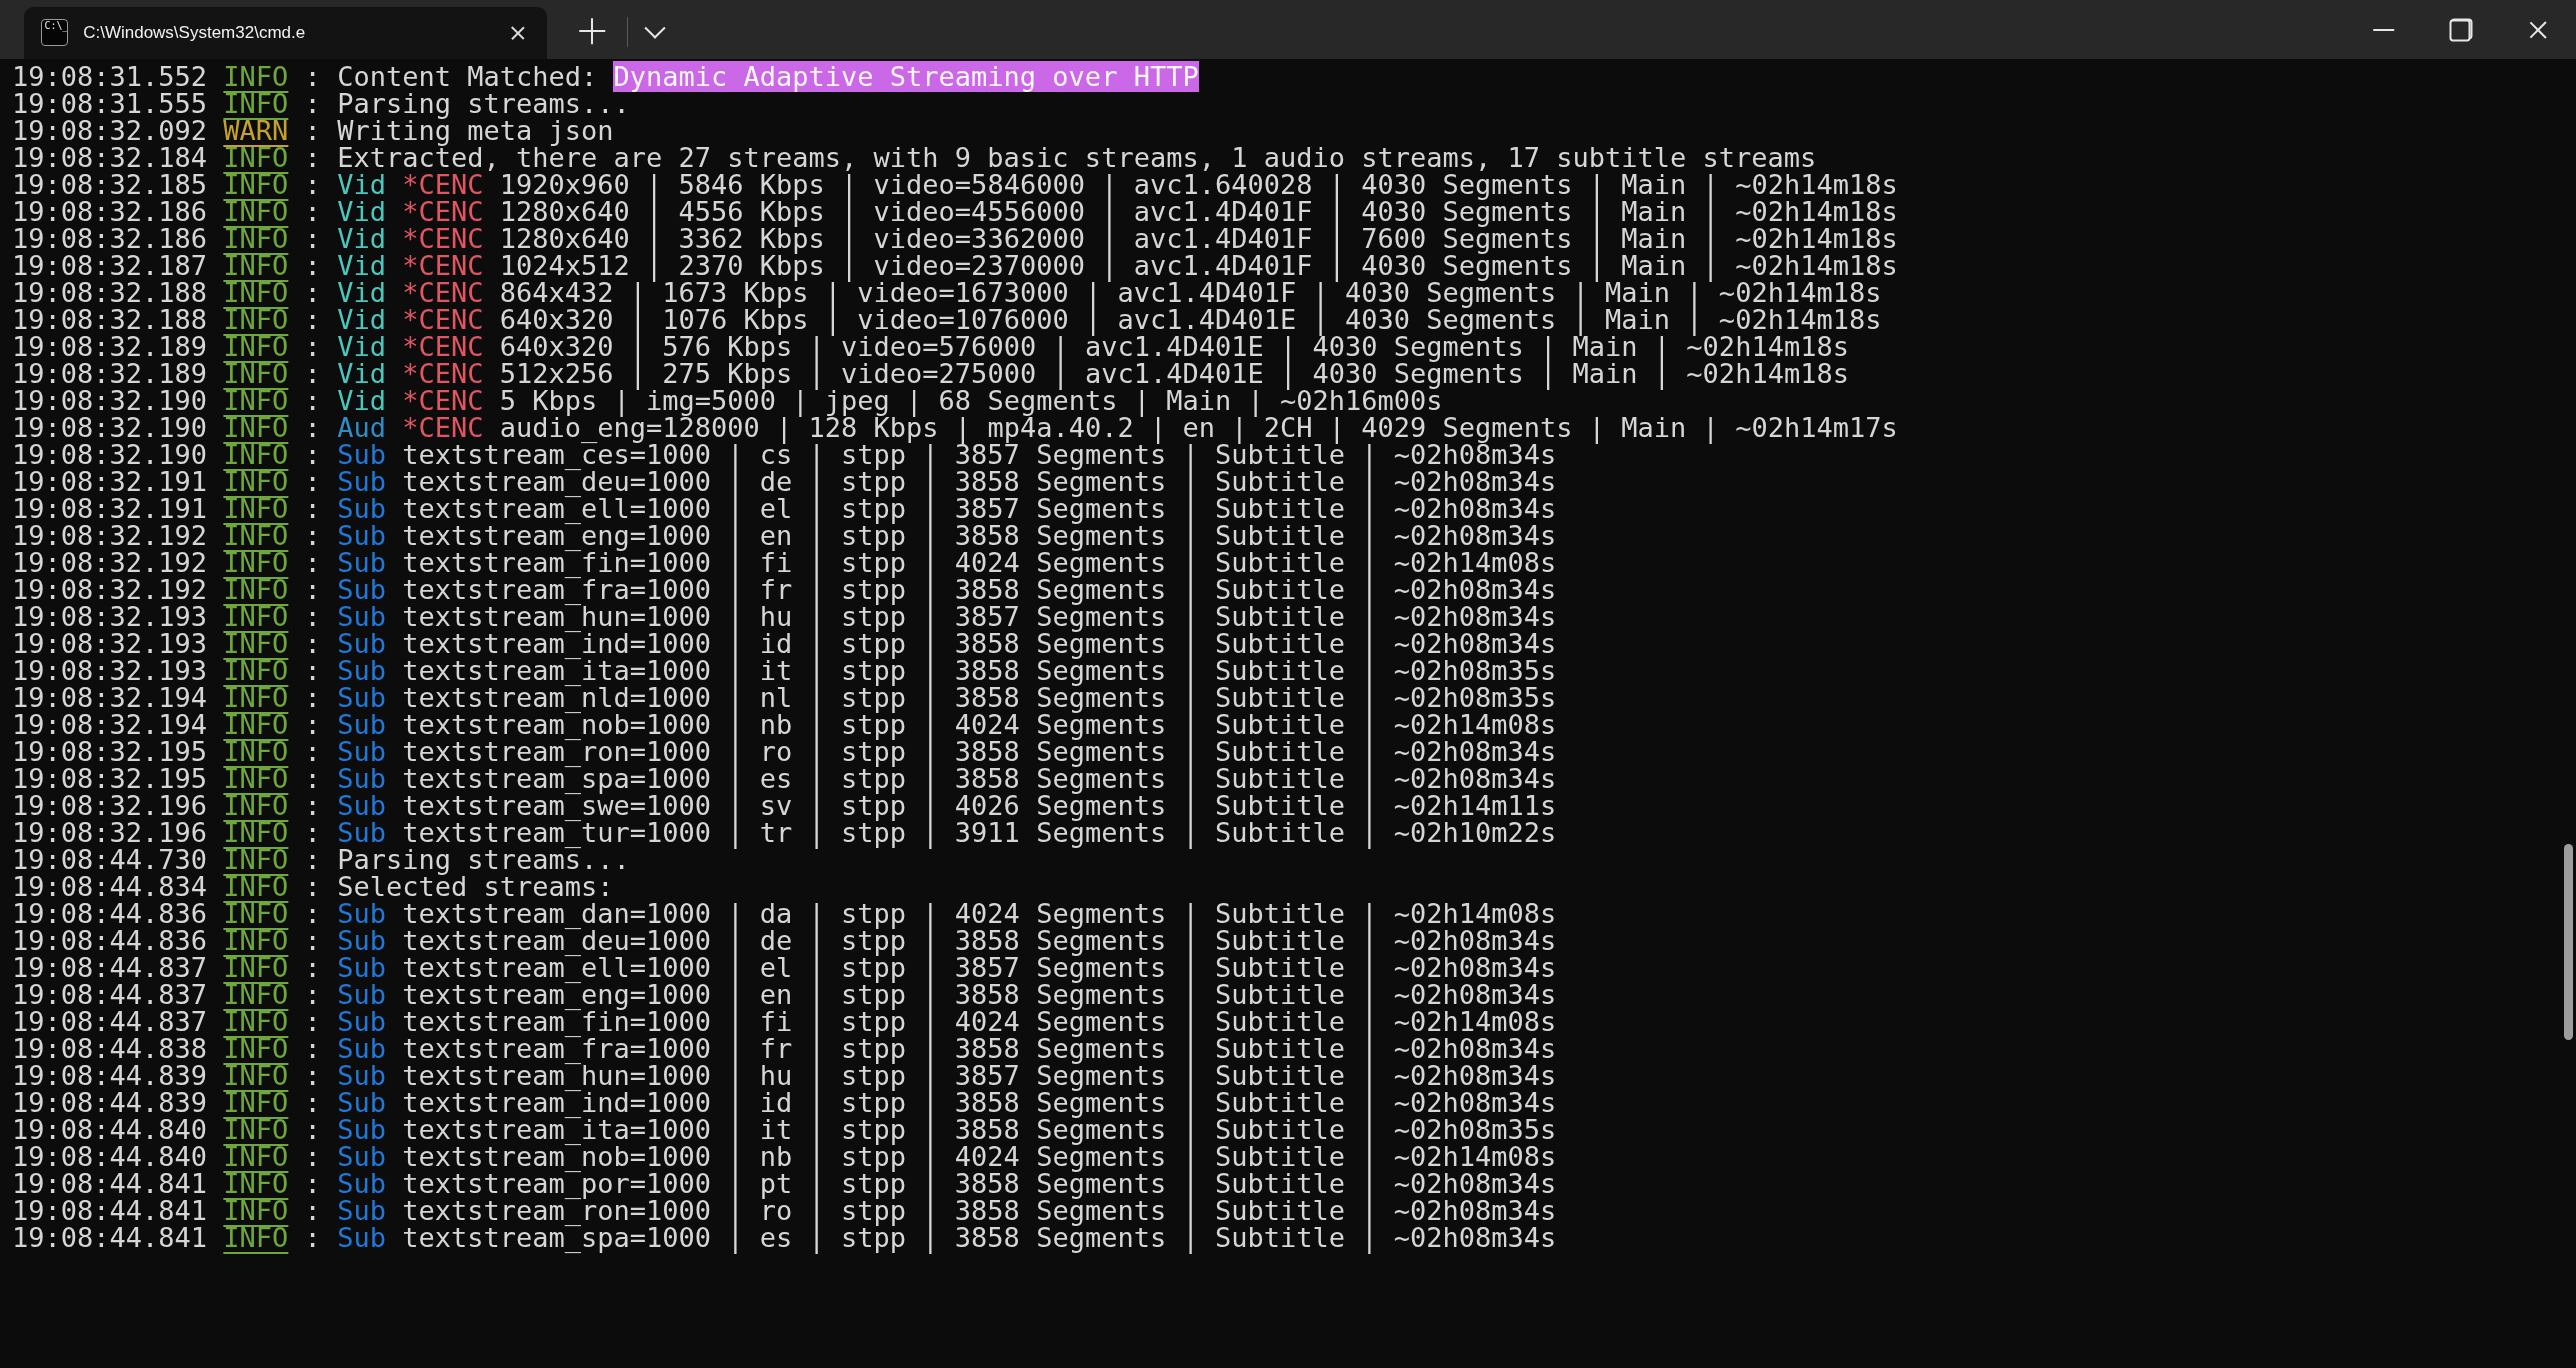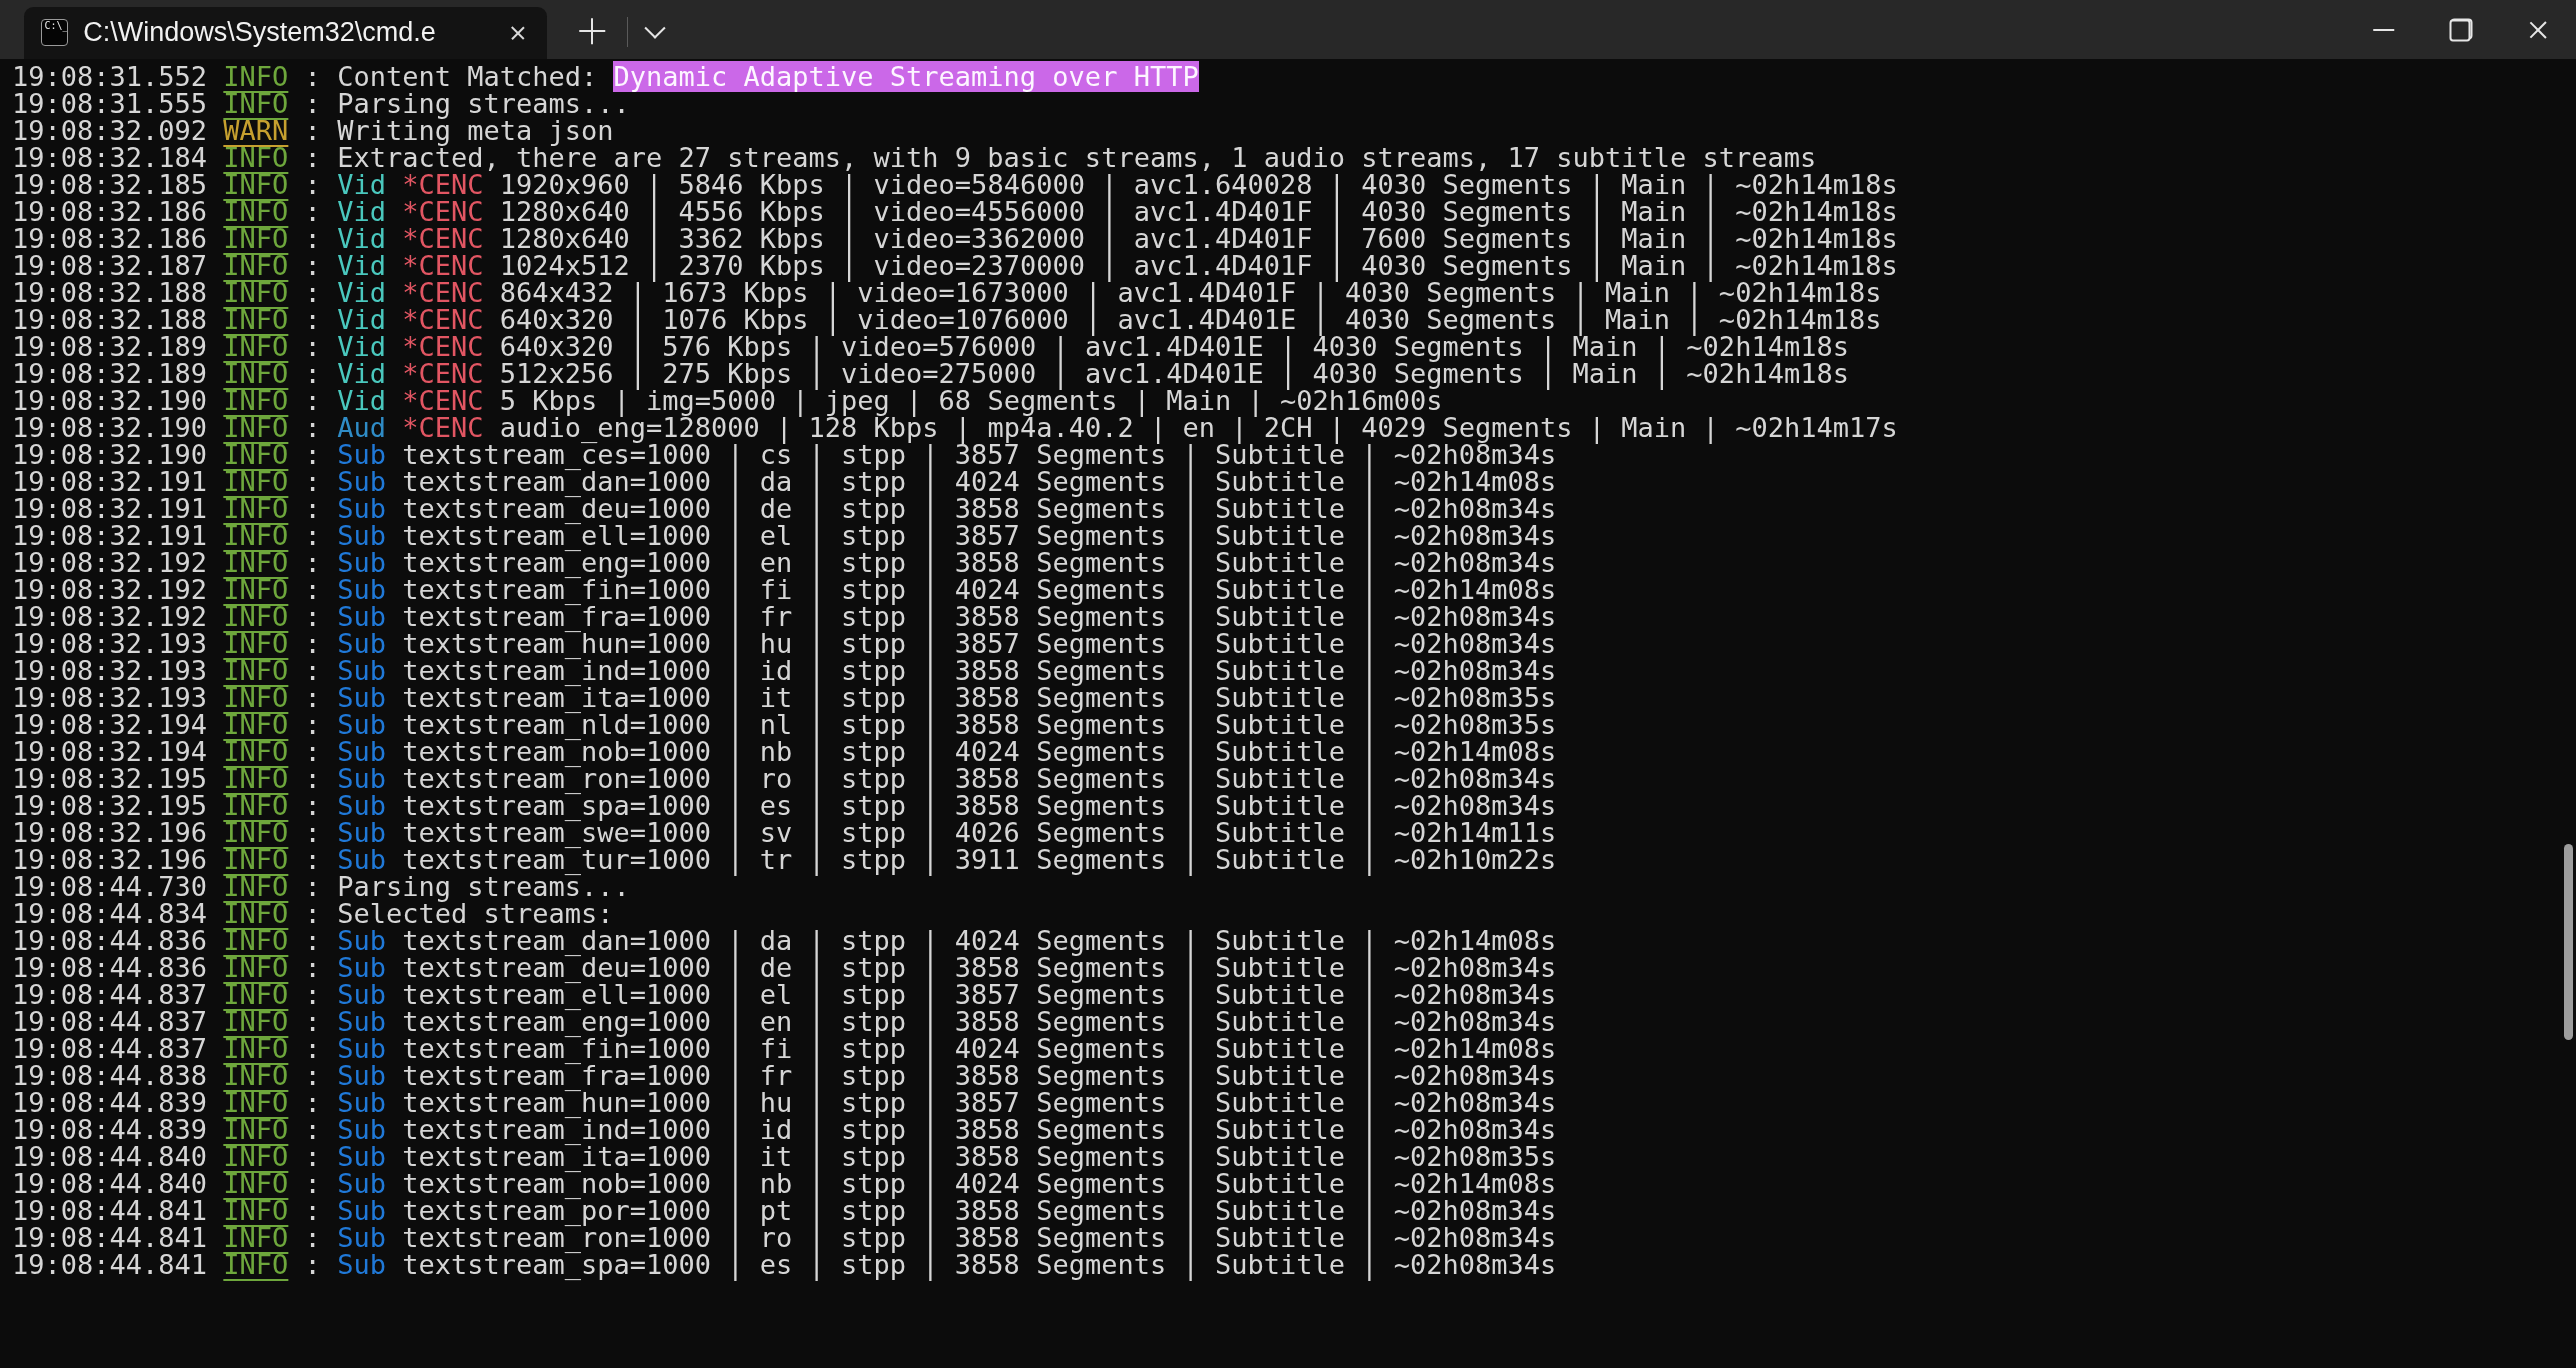--- a/index.html
+++ b/index.html
@@ -19,21 +19,21 @@
   .tab{position:absolute;left:24px;top:6.7px;width:523px;height:52px;
        background:var(--tab-bg);border-radius:9.4px 9.4px 0 0;
        display:flex;align-items:center;padding:0 13.4px 0 17.4px;}
   .tab-icon{width:27px;height:27px;flex:0 0 auto;background:#050505;
             border:1.3px solid #9a9a9a;border-radius:4px;position:relative;overflow:hidden;}
   .tab-icon::before{content:"C:\\_";position:absolute;left:2px;top:1.3px;
             font-size:10px;line-height:10px;color:#e8e8e8;
             font-family:"DejaVu Sans Mono",monospace;}
   .tab-title{margin-left:14.8px;flex:1 1 auto;overflow:hidden;white-space:nowrap;
              font-family:"Liberation Sans","DejaVu Sans",sans-serif;
-             font-size:27px;color:#f2f2f2;}
+             font-size:17px;color:#f2f2f2;}
   .tab-close{width:32px;height:32px;flex:0 0 auto;position:relative;cursor:pointer;
              margin-left:5.4px;}
   .xline{position:absolute;left:50%;top:50%;width:21.5px;height:2px;background:var(--icon);}
   .xline.a{transform:translate(-50%,-50%) rotate(45deg);}
   .xline.b{transform:translate(-50%,-50%) rotate(-45deg);}
   .tab-close .xline{width:17.4px;height:1.7px;background:#d9d9d9;}
 
   .newtab-btn{position:absolute;left:568px;top:9.4px;width:48px;height:44px;cursor:pointer;}
   .plus-h{position:absolute;left:50%;top:50%;width:25.5px;height:2px;background:var(--icon);
           transform:translate(-50%,-50%);}
@@ -119,21 +119,20 @@
     <div class="line"><span class="seg time">19:08:32.186 </span><span class="seg lvl-info">INFO</span><span class="seg fg"> : </span><span class="seg vid">Vid </span><span class="seg cenc">*CENC </span><span class="seg fg">1280x640 | 4556 Kbps | video=4556000 | avc1.4D401F | 4030 Segments | Main | ~02h14m18s</span></div>
     <div class="line"><span class="seg time">19:08:32.186 </span><span class="seg lvl-info">INFO</span><span class="seg fg"> : </span><span class="seg vid">Vid </span><span class="seg cenc">*CENC </span><span class="seg fg">1280x640 | 3362 Kbps | video=3362000 | avc1.4D401F | 7600 Segments | Main | ~02h14m18s</span></div>
     <div class="line"><span class="seg time">19:08:32.187 </span><span class="seg lvl-info">INFO</span><span class="seg fg"> : </span><span class="seg vid">Vid </span><span class="seg cenc">*CENC </span><span class="seg fg">1024x512 | 2370 Kbps | video=2370000 | avc1.4D401F | 4030 Segments | Main | ~02h14m18s</span></div>
     <div class="line"><span class="seg time">19:08:32.188 </span><span class="seg lvl-info">INFO</span><span class="seg fg"> : </span><span class="seg vid">Vid </span><span class="seg cenc">*CENC </span><span class="seg fg">864x432 | 1673 Kbps | video=1673000 | avc1.4D401F | 4030 Segments | Main | ~02h14m18s</span></div>
     <div class="line"><span class="seg time">19:08:32.188 </span><span class="seg lvl-info">INFO</span><span class="seg fg"> : </span><span class="seg vid">Vid </span><span class="seg cenc">*CENC </span><span class="seg fg">640x320 | 1076 Kbps | video=1076000 | avc1.4D401E | 4030 Segments | Main | ~02h14m18s</span></div>
     <div class="line"><span class="seg time">19:08:32.189 </span><span class="seg lvl-info">INFO</span><span class="seg fg"> : </span><span class="seg vid">Vid </span><span class="seg cenc">*CENC </span><span class="seg fg">640x320 | 576 Kbps | video=576000 | avc1.4D401E | 4030 Segments | Main | ~02h14m18s</span></div>
     <div class="line"><span class="seg time">19:08:32.189 </span><span class="seg lvl-info">INFO</span><span class="seg fg"> : </span><span class="seg vid">Vid </span><span class="seg cenc">*CENC </span><span class="seg fg">512x256 | 275 Kbps | video=275000 | avc1.4D401E | 4030 Segments | Main | ~02h14m18s</span></div>
     <div class="line"><span class="seg time">19:08:32.190 </span><span class="seg lvl-info">INFO</span><span class="seg fg"> : </span><span class="seg vid">Vid </span><span class="seg cenc">*CENC </span><span class="seg fg">5 Kbps | img=5000 | jpeg | 68 Segments | Main | ~02h16m00s</span></div>
     <div class="line"><span class="seg time">19:08:32.190 </span><span class="seg lvl-info">INFO</span><span class="seg fg"> : </span><span class="seg aud">Aud </span><span class="seg cenc">*CENC </span><span class="seg fg">audio_eng=128000 | 128 Kbps | mp4a.40.2 | en | 2CH | 4029 Segments | Main | ~02h14m17s</span></div>
     <div class="line"><span class="seg time">19:08:32.190 </span><span class="seg lvl-info">INFO</span><span class="seg fg"> : </span><span class="seg sub">Sub </span><span class="seg fg">textstream_ces=1000 | cs | stpp | 3857 Segments | Subtitle | ~02h08m34s</span></div>
-    <div class="line"><span class="seg time">19:08:32.191 </span><span class="seg lvl-info">INFO</span><span class="seg fg"> : </span><span class="seg sub">Sub </span><span class="seg fg">textstream_dan=1000 | da | stpp | 4024 Segments | Subtitle | ~02h14m08s</span></div>
     <div class="line"><span class="seg time">19:08:32.191 </span><span class="seg lvl-info">INFO</span><span class="seg fg"> : </span><span class="seg sub">Sub </span><span class="seg fg">textstream_deu=1000 | de | stpp | 3858 Segments | Subtitle | ~02h08m34s</span></div>
     <div class="line"><span class="seg time">19:08:32.191 </span><span class="seg lvl-info">INFO</span><span class="seg fg"> : </span><span class="seg sub">Sub </span><span class="seg fg">textstream_ell=1000 | el | stpp | 3857 Segments | Subtitle | ~02h08m34s</span></div>
     <div class="line"><span class="seg time">19:08:32.192 </span><span class="seg lvl-info">INFO</span><span class="seg fg"> : </span><span class="seg sub">Sub </span><span class="seg fg">textstream_eng=1000 | en | stpp | 3858 Segments | Subtitle | ~02h08m34s</span></div>
     <div class="line"><span class="seg time">19:08:32.192 </span><span class="seg lvl-info">INFO</span><span class="seg fg"> : </span><span class="seg sub">Sub </span><span class="seg fg">textstream_fin=1000 | fi | stpp | 4024 Segments | Subtitle | ~02h14m08s</span></div>
     <div class="line"><span class="seg time">19:08:32.192 </span><span class="seg lvl-info">INFO</span><span class="seg fg"> : </span><span class="seg sub">Sub </span><span class="seg fg">textstream_fra=1000 | fr | stpp | 3858 Segments | Subtitle | ~02h08m34s</span></div>
     <div class="line"><span class="seg time">19:08:32.193 </span><span class="seg lvl-info">INFO</span><span class="seg fg"> : </span><span class="seg sub">Sub </span><span class="seg fg">textstream_hun=1000 | hu | stpp | 3857 Segments | Subtitle | ~02h08m34s</span></div>
     <div class="line"><span class="seg time">19:08:32.193 </span><span class="seg lvl-info">INFO</span><span class="seg fg"> : </span><span class="seg sub">Sub </span><span class="seg fg">textstream_ind=1000 | id | stpp | 3858 Segments | Subtitle | ~02h08m34s</span></div>
     <div class="line"><span class="seg time">19:08:32.193 </span><span class="seg lvl-info">INFO</span><span class="seg fg"> : </span><span class="seg sub">Sub </span><span class="seg fg">textstream_ita=1000 | it | stpp | 3858 Segments | Subtitle | ~02h08m35s</span></div>
     <div class="line"><span class="seg time">19:08:32.194 </span><span class="seg lvl-info">INFO</span><span class="seg fg"> : </span><span class="seg sub">Sub </span><span class="seg fg">textstream_nld=1000 | nl | stpp | 3858 Segments | Subtitle | ~02h08m35s</span></div>
     <div class="line"><span class="seg time">19:08:32.194 </span><span class="seg lvl-info">INFO</span><span class="seg fg"> : </span><span class="seg sub">Sub </span><span class="seg fg">textstream_nob=1000 | nb | stpp | 4024 Segments | Subtitle | ~02h14m08s</span></div>

